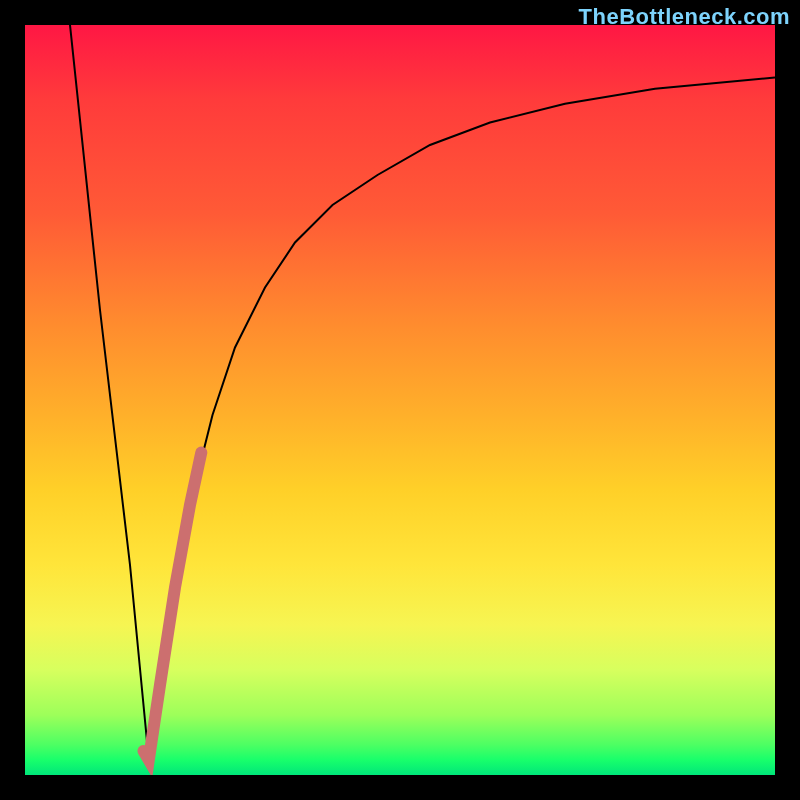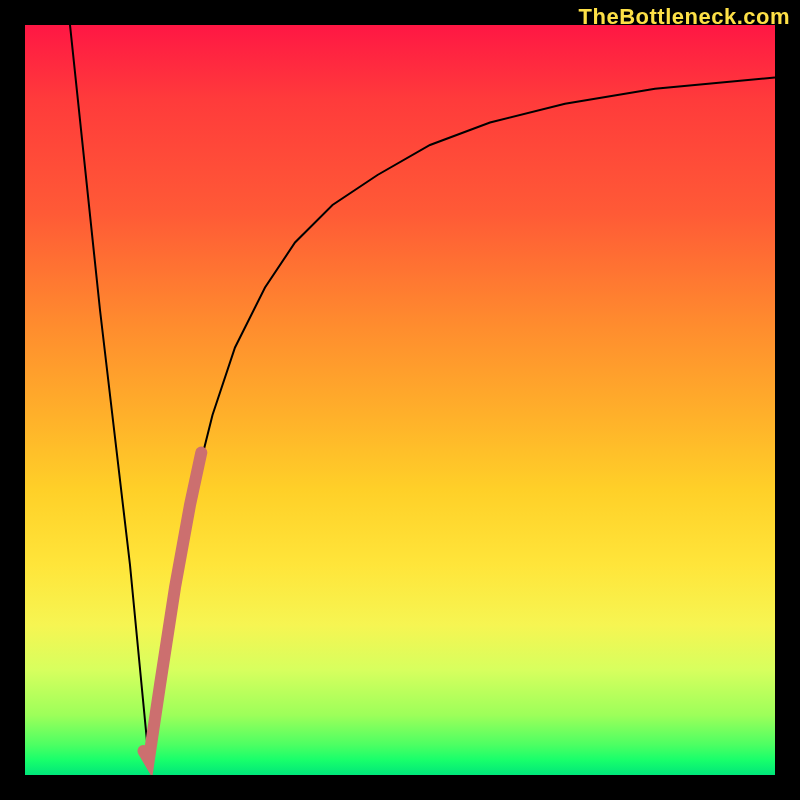--- a/index.html
+++ b/index.html
@@ -14,21 +14,21 @@
   .frame {
     position: relative;
     width: 800px;
     height: 800px;
     background: #000;
   }
   .watermark {
     position: absolute;
     top: 4px;
     right: 10px;
-    color: #fde047;
+    color: #7dd3fc;
     font-size: 22px;
     font-weight: 600;
     letter-spacing: 0.5px;
     z-index: 5;
   }
   .plot-area {
     position: absolute;
     left: 25px;
     top: 25px;
     width: 750px;

